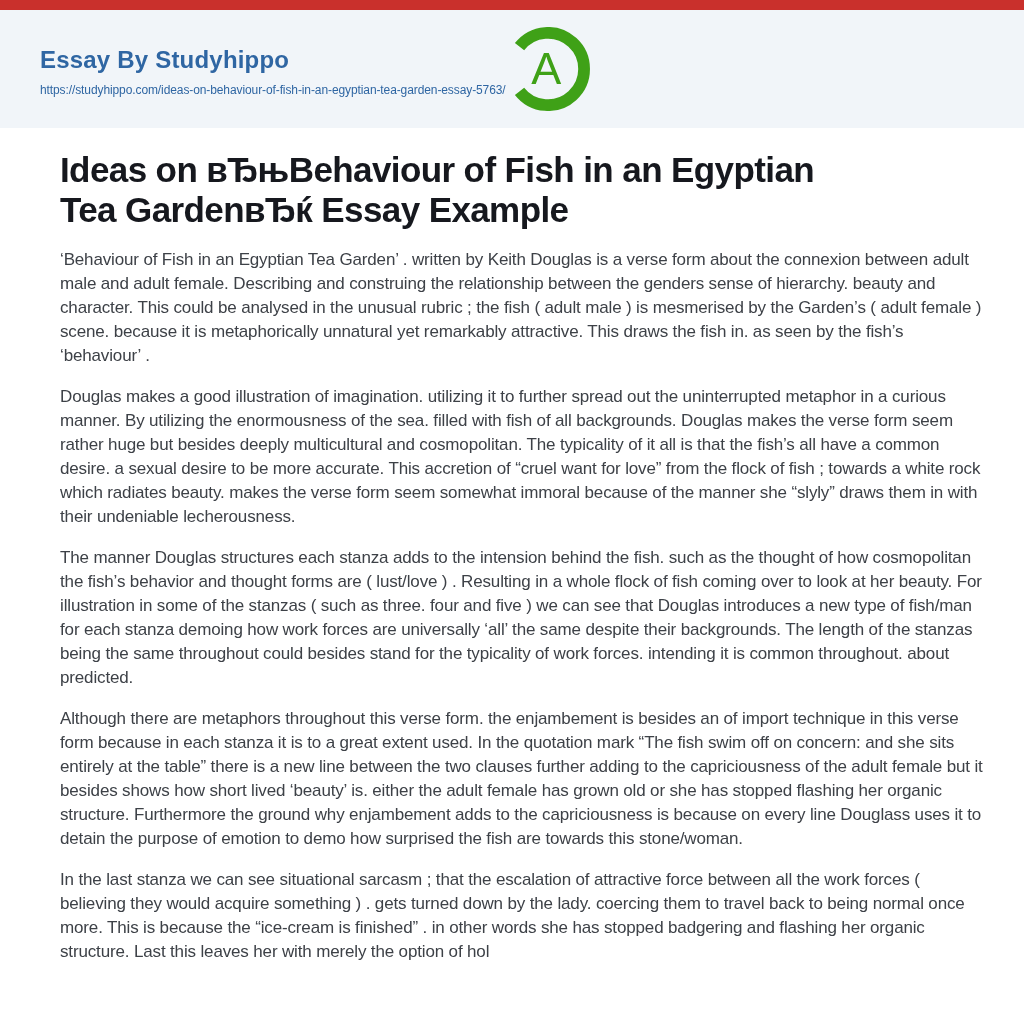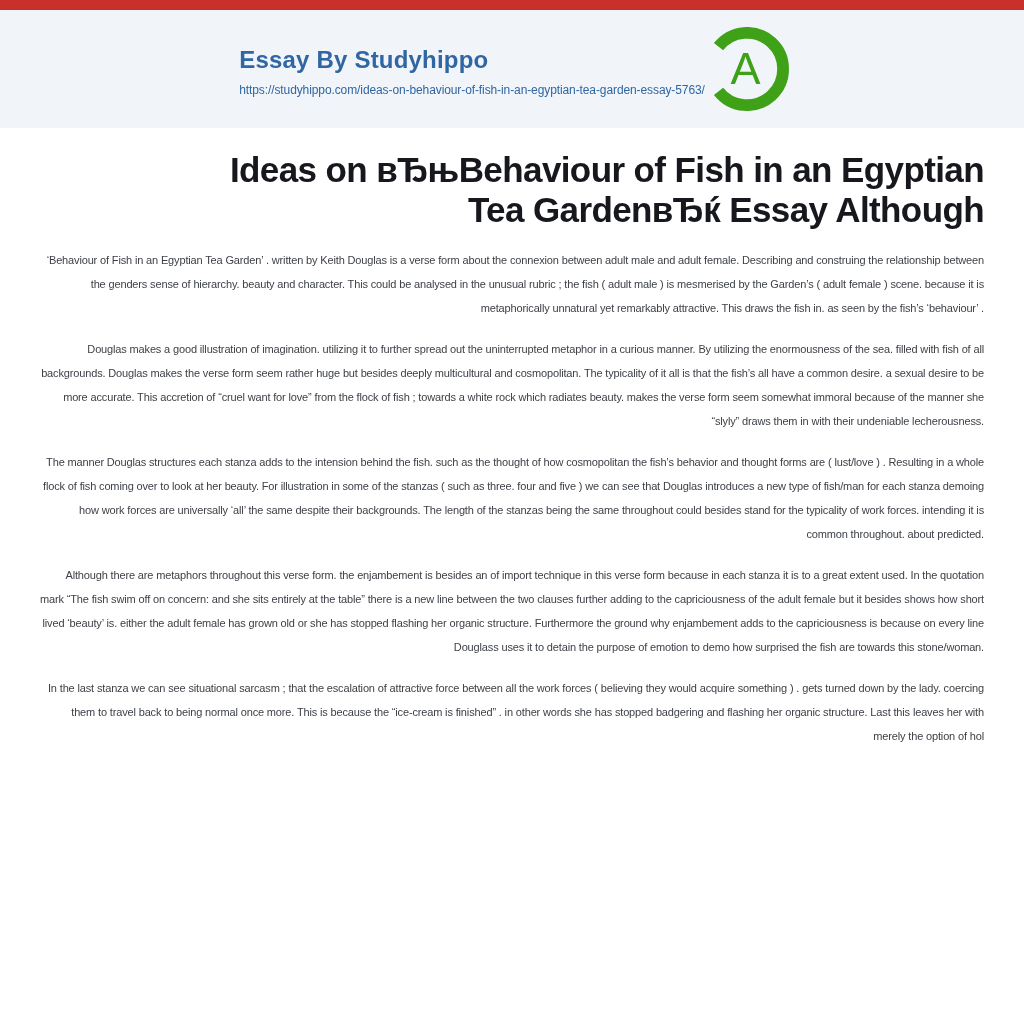--- a/index.html
+++ b/index.html
@@ -12,21 +12,21 @@
   }
   .topbar {
     height: 10px; width: 100%;
     background: #c9302c;
   }
   .header {
     height: 118px; width: 100%;
     background: #f1f5f9;
     display: flex;
     align-items: center;
-    justify-content: center;
+    justify-content: flex-start;
     padding: 0 36px 0 40px;
   }
   .header-left { display: flex; flex-direction: column; gap: 10px; padding-top: 6px; }
   .site-title {
     color: #2f66a3;
     font-size: 24px;
     font-weight: 700;
     letter-spacing: 0.2px;
     text-decoration: none;
     line-height: 1.1;
@@ -48,36 +48,35 @@
   .logo-letter {
     position: absolute;
     left: 50%; top: 50%;
     transform: translate(-54%, -52%);
     color: #3fa117;
     font-size: 45px;
     font-weight: 400;
     line-height: 1;
   }
   .content {
-    padding: 22px 40px 0 40px;
-    text-align: right;
+    padding: 22px 40px 0 60px;
   }
   .article-title {
     margin: 0 0 18px 0;
     color: #16181e;
     font-size: 35px;
     line-height: 40px;
     font-weight: 700;
     letter-spacing: -0.6px;
   }
   .article-body p {
     margin: 0 0 17px 0;
     max-width: 946px;
     color: #3d4147;
-    font-size: 11px;
+    font-size: 17px;
     line-height: 24px;
     letter-spacing: -0.15px;
   }
 </style>
 </head>
 <body>
 
 <div class="topbar"></div>
 
 <div class="header">
@@ -89,21 +88,21 @@
     <svg viewBox="0 0 100 100" width="84" height="84">
       <path d="M 16.1 23.5 A 43 43 0 1 1 16.1 76.5" fill="none" stroke="#3fa117" stroke-width="14" stroke-linecap="butt"></path>
     </svg>
     <span class="logo-letter">A</span>
   </div>
 </div>
 
 <div class="content">
   <h1 class="article-title">
     <span style="display:block">Ideas on вЂњBehaviour of Fish in an Egyptian</span>
-    <span style="display:block">Tea GardenвЂќ Essay Although</span>
+    <span style="display:block">Tea GardenвЂќ Essay Example</span>
   </h1>
   <div class="article-body">
     <p>‘Behaviour of Fish in an Egyptian Tea Garden’ . written by Keith Douglas is a verse form about the connexion between adult male and adult female. Describing and construing the relationship between the genders sense of hierarchy. beauty and character. This could be analysed in the unusual rubric ; the fish ( adult male ) is mesmerised by the Garden’s ( adult female ) scene. because it is metaphorically unnatural yet remarkably attractive. This draws the fish in. as seen by the fish’s ‘behaviour’ .</p>
     <p>Douglas makes a good illustration of imagination. utilizing it to further spread out the uninterrupted metaphor in a curious manner. By utilizing the enormousness of the sea. filled with fish of all backgrounds. Douglas makes the verse form seem rather huge but besides deeply multicultural and cosmopolitan. The typicality of it all is that the fish’s all have a common desire. a sexual desire to be more accurate. This accretion of “cruel want for love” from the flock of fish ; towards a white rock which radiates beauty. makes the verse form seem somewhat immoral because of the manner she “slyly” draws them in with their undeniable lecherousness.</p>
     <p>The manner Douglas structures each stanza adds to the intension behind the fish. such as the thought of how cosmopolitan the fish’s behavior and thought forms are ( lust/love ) . Resulting in a whole flock of fish coming over to look at her beauty. For illustration in some of the stanzas ( such as three. four and five ) we can see that Douglas introduces a new type of fish/man for each stanza demoing how work forces are universally ‘all’ the same despite their backgrounds. The length of the stanzas being the same throughout could besides stand for the typicality of work forces. intending it is common throughout. about predicted.</p>
     <p>Although there are metaphors throughout this verse form. the enjambement is besides an of import technique in this verse form because in each stanza it is to a great extent used. In the quotation mark “The fish swim off on concern: and she sits entirely at the table” there is a new line between the two clauses further adding to the capriciousness of the adult female but it besides shows how short lived ‘beauty’ is. either the adult female has grown old or she has stopped flashing her organic structure. Furthermore the ground why enjambement adds to the capriciousness is because on every line Douglass uses it to detain the purpose of emotion to demo how surprised the fish are towards this stone/woman.</p>
     <p>In the last stanza we can see situational sarcasm ; that the escalation of attractive force between all the work forces ( believing they would acquire something ) . gets turned down by the lady. coercing them to travel back to being normal once more. This is because the “ice-cream is finished” . in other words she has stopped badgering and flashing her organic structure. Last this leaves her with merely the option of hol</p>
   </div>
 </div>
 

